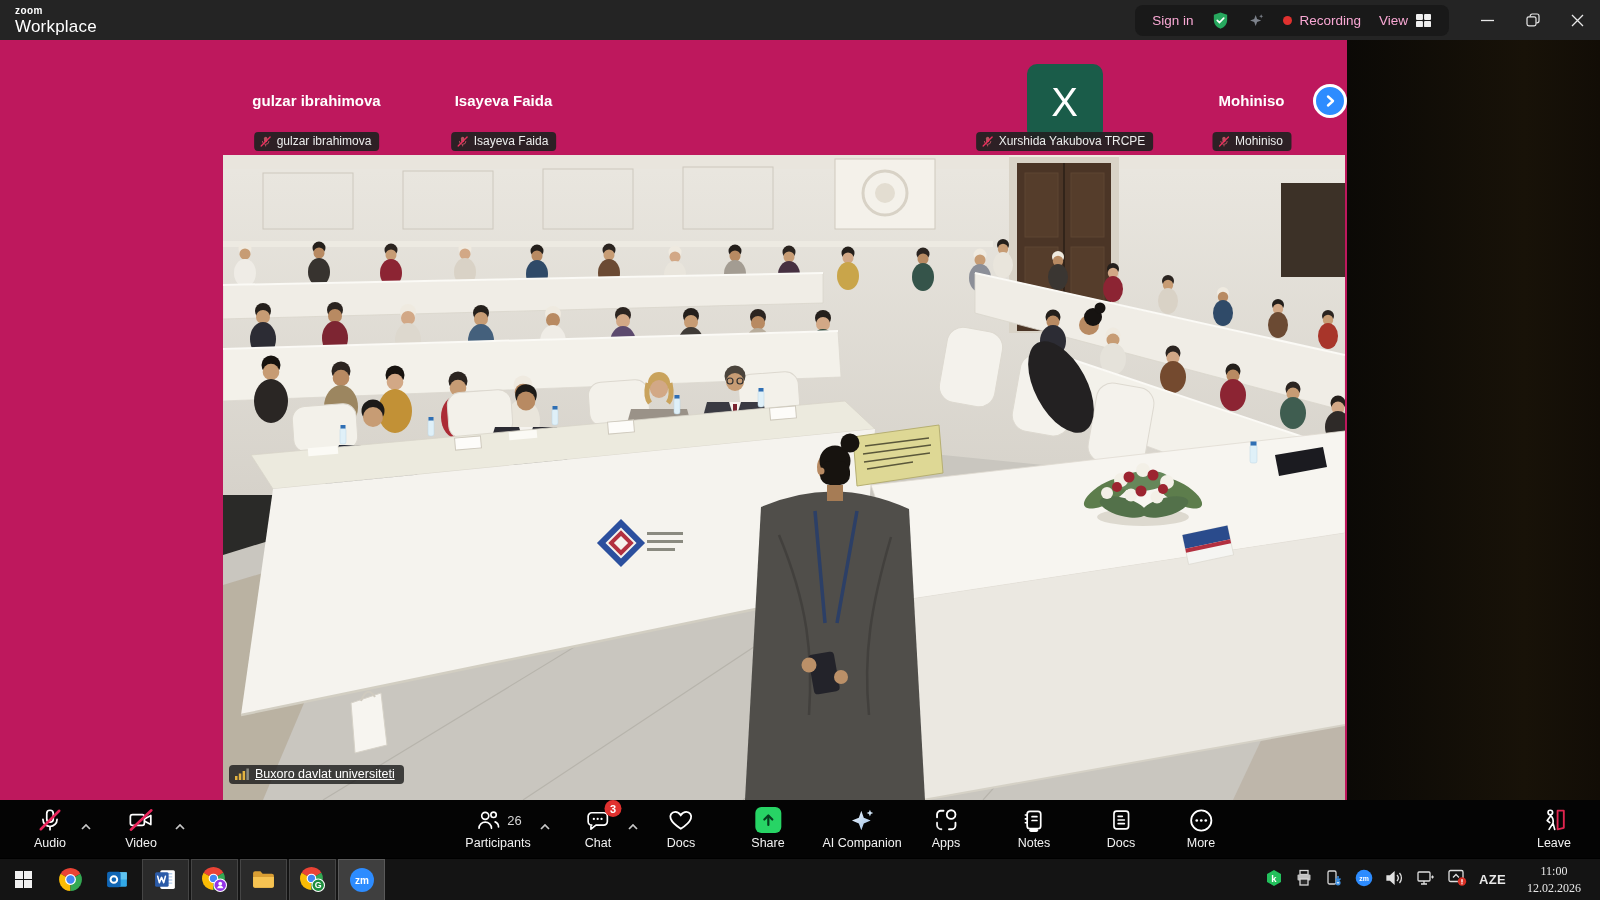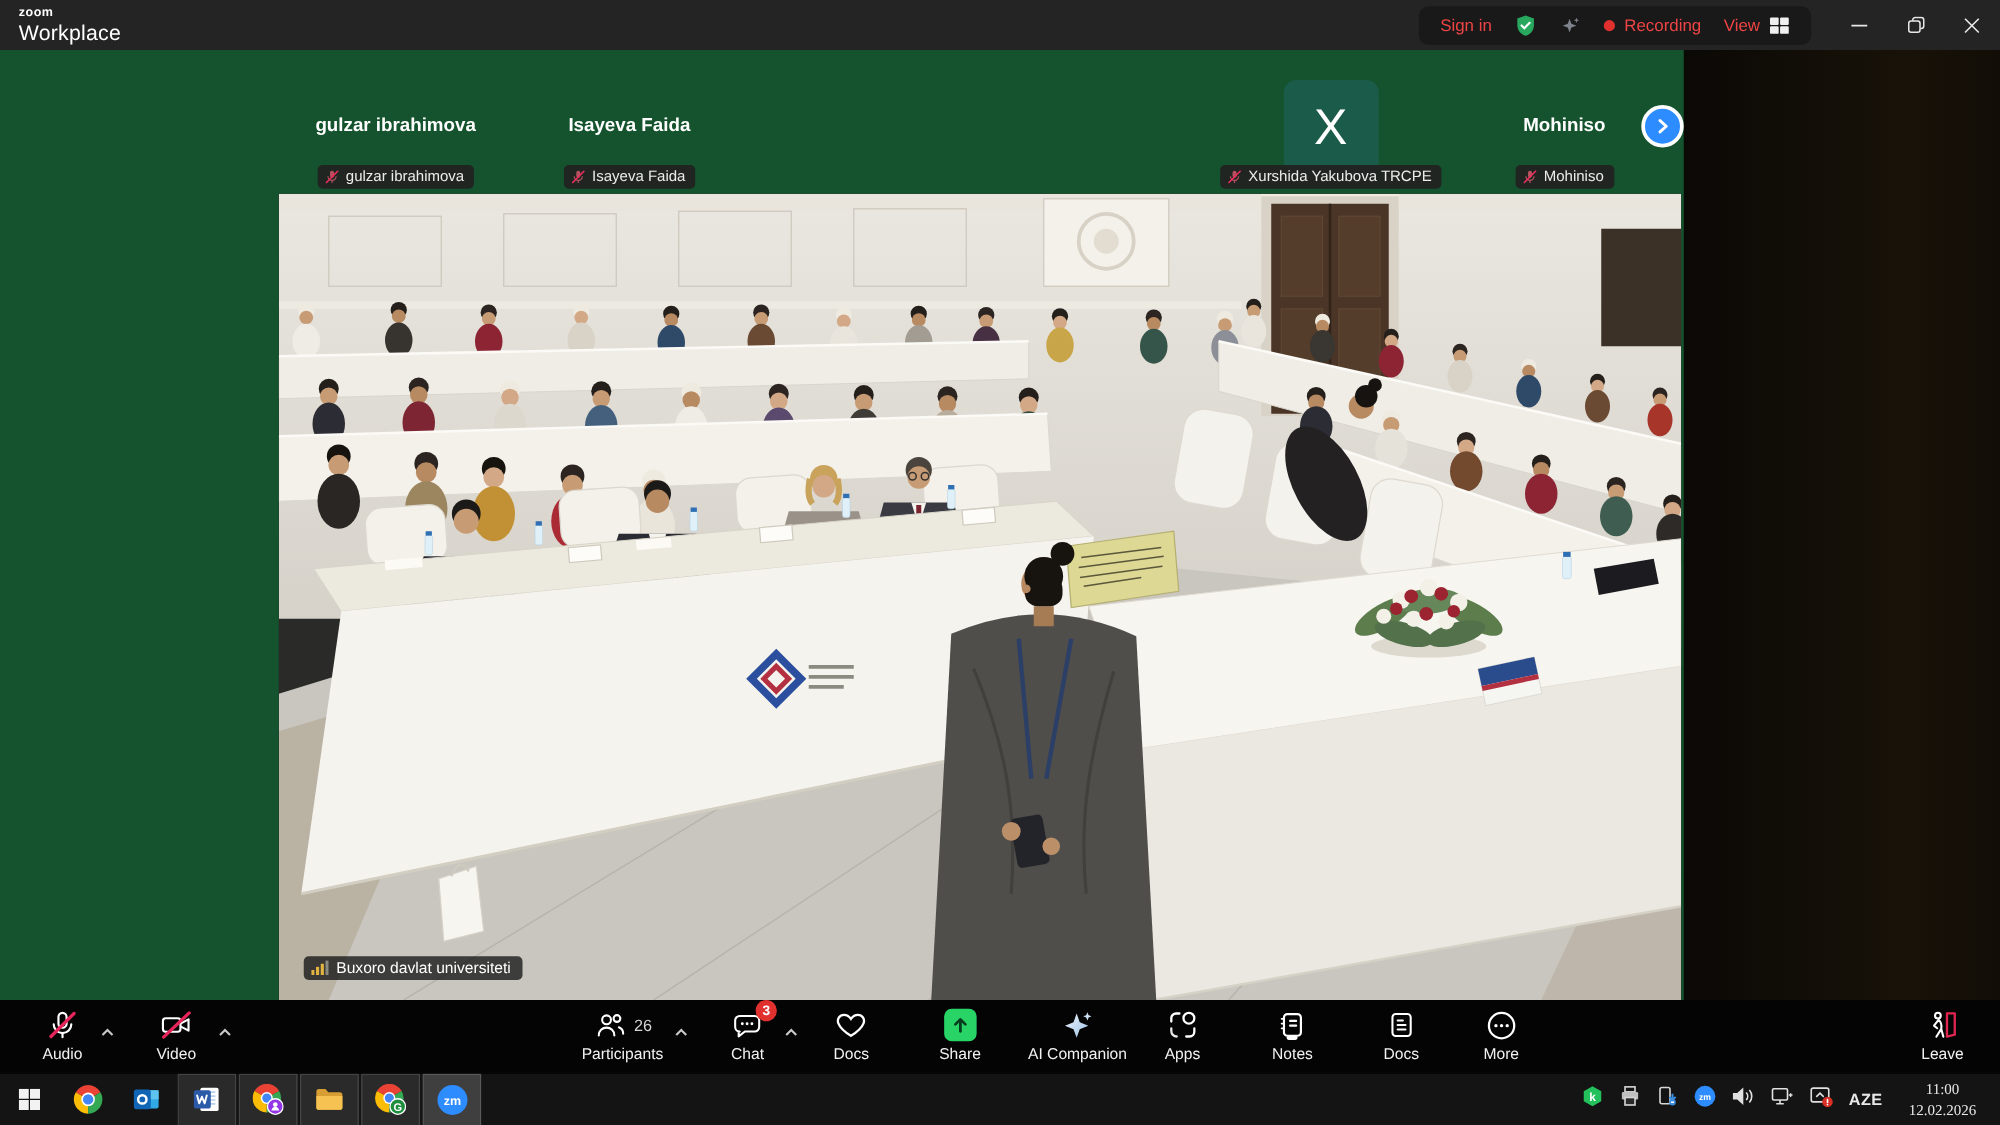--- a/index.html
+++ b/index.html
@@ -6,42 +6,42 @@
   html,body { width:1600px; height:900px; overflow:hidden; background:#000; }
   body { font-family:"Liberation Sans","DejaVu Sans",sans-serif; }
   .app { position:relative; width:1600px; height:900px; background:#060606; }
 
   
   .titlebar { position:absolute; top:0; left:0; width:1600px; height:40px; background:#242424; display:flex; justify-content:space-between; align-items:center; z-index:30; }
   .brand { padding-left:15px; color:#fff; line-height:1; }
   .brand .z { display:block; font-size:10px; font-weight:700; letter-spacing:.4px; margin-bottom:2px; }
   .brand .w { display:block; font-size:17px; font-weight:400; letter-spacing:.2px; }
   .tb-right { display:flex; align-items:center; height:40px; }
-  .tb-pill { display:flex; gap:18px; background:#191919; border-radius:8px; height:31px; padding:0 17px; margin-right:16px; color:#ef4444; font-size:13.5px; }
+  .tb-pill { display:flex; gap:18px; background:#191919; border-radius:8px; height:31px; padding:0 17px; margin-right:16px; color:#f9a8d4; font-size:13.5px; }
   .pill-item { display:flex; align-items:center; gap:7px; white-space:nowrap; }
   .rec-dot { width:9px; height:9px; border-radius:50%; background:#e0312f; }
   .winctl { display:flex; height:40px; }
   .winbtn { width:45px; height:40px; display:flex; align-items:center; justify-content:center; color:#e8e8e8; }
 
   
-  .stage { position:absolute; top:40px; left:0; width:1600px; height:760px; background:#14532d; }
+  .stage { position:absolute; top:40px; left:0; width:1600px; height:760px; background:#be185d; }
   .stage-warm { position:absolute; top:0; right:0; width:253px; height:100%; background:linear-gradient(90deg,#0b0906 0%,#181208 70%,#120d06 100%); }
 
   
   .strip { position:absolute; top:0; left:223px; width:1122px; height:115px; }
   .tile { position:absolute; top:0; height:115px; width:187px; }
   .tile-name { position:absolute; top:52px; width:100%; text-align:center; color:#fff; font-weight:700; font-size:15px; white-space:nowrap; overflow:hidden; }
   .tile-pill { position:absolute; bottom:4px; left:50%; transform:translateX(-50%); display:flex; align-items:center; gap:5px; background:rgba(33,33,33,.93); border-radius:4px; padding:2px 8px 3px 5px; color:#ececec; font-size:12px; white-space:nowrap; z-index:2; }
   .avatar-x { position:absolute; top:24px; left:50%; transform:translateX(-50%); width:76px; height:76px; border-radius:10px; background:#1a5c49; color:#fff; font-size:40px; font-weight:500; display:flex; align-items:center; justify-content:center; }
   .next-btn { position:absolute; top:44px; left:1313px; width:34px; height:34px; border-radius:50%; background:#2d8cff; border:3px solid #fff; display:flex; align-items:center; justify-content:center; z-index:5; }
 
   
   .video { position:absolute; left:223px; top:115px; width:1122px; height:645px; background:#2a2a28; overflow:hidden; }
   .video svg.scene { position:absolute; inset:0; }
-  .video-label { position:absolute; left:20px; bottom:16px; display:flex; align-items:center; gap:6px; background:rgba(22,22,22,.78); border-radius:4px; padding:2px 9px 3px 6px; color:#fff; font-size:12.5px; z-index:3; }
+  .video-label { position:absolute; left:6px; bottom:16px; display:flex; align-items:center; gap:6px; background:rgba(22,22,22,.78); border-radius:4px; padding:2px 9px 3px 6px; color:#fff; font-size:12.5px; z-index:3;text-decoration:underline; }
 
   
   .toolbar { position:absolute; top:800px; left:0; width:1600px; height:58px; background:#040404; z-index:20; }
   .tbi { position:absolute; top:6px; transform:translateX(-50%); display:flex; flex-direction:column; align-items:center; gap:2px; color:#f2f2f2; font-size:12.5px; }
   .tbi .ic { height:28px; display:flex; align-items:center; justify-content:center; gap:6px; position:relative; }
   .count { font-size:13px; color:#d5d5d5; }
   .caret { position:absolute; top:17px; transform:translateX(-50%); }
   .share-sq { width:26px; height:26px; border-radius:6px; background:#27d465; display:flex; align-items:center; justify-content:center; }
   .chat-badge { position:absolute; top:-6px; right:-10px; min-width:17px; height:17px; border-radius:9px; background:#e0312f; color:#fff; font-size:11px; font-weight:700; display:flex; align-items:center; justify-content:center; padding:0 4px; }
 

